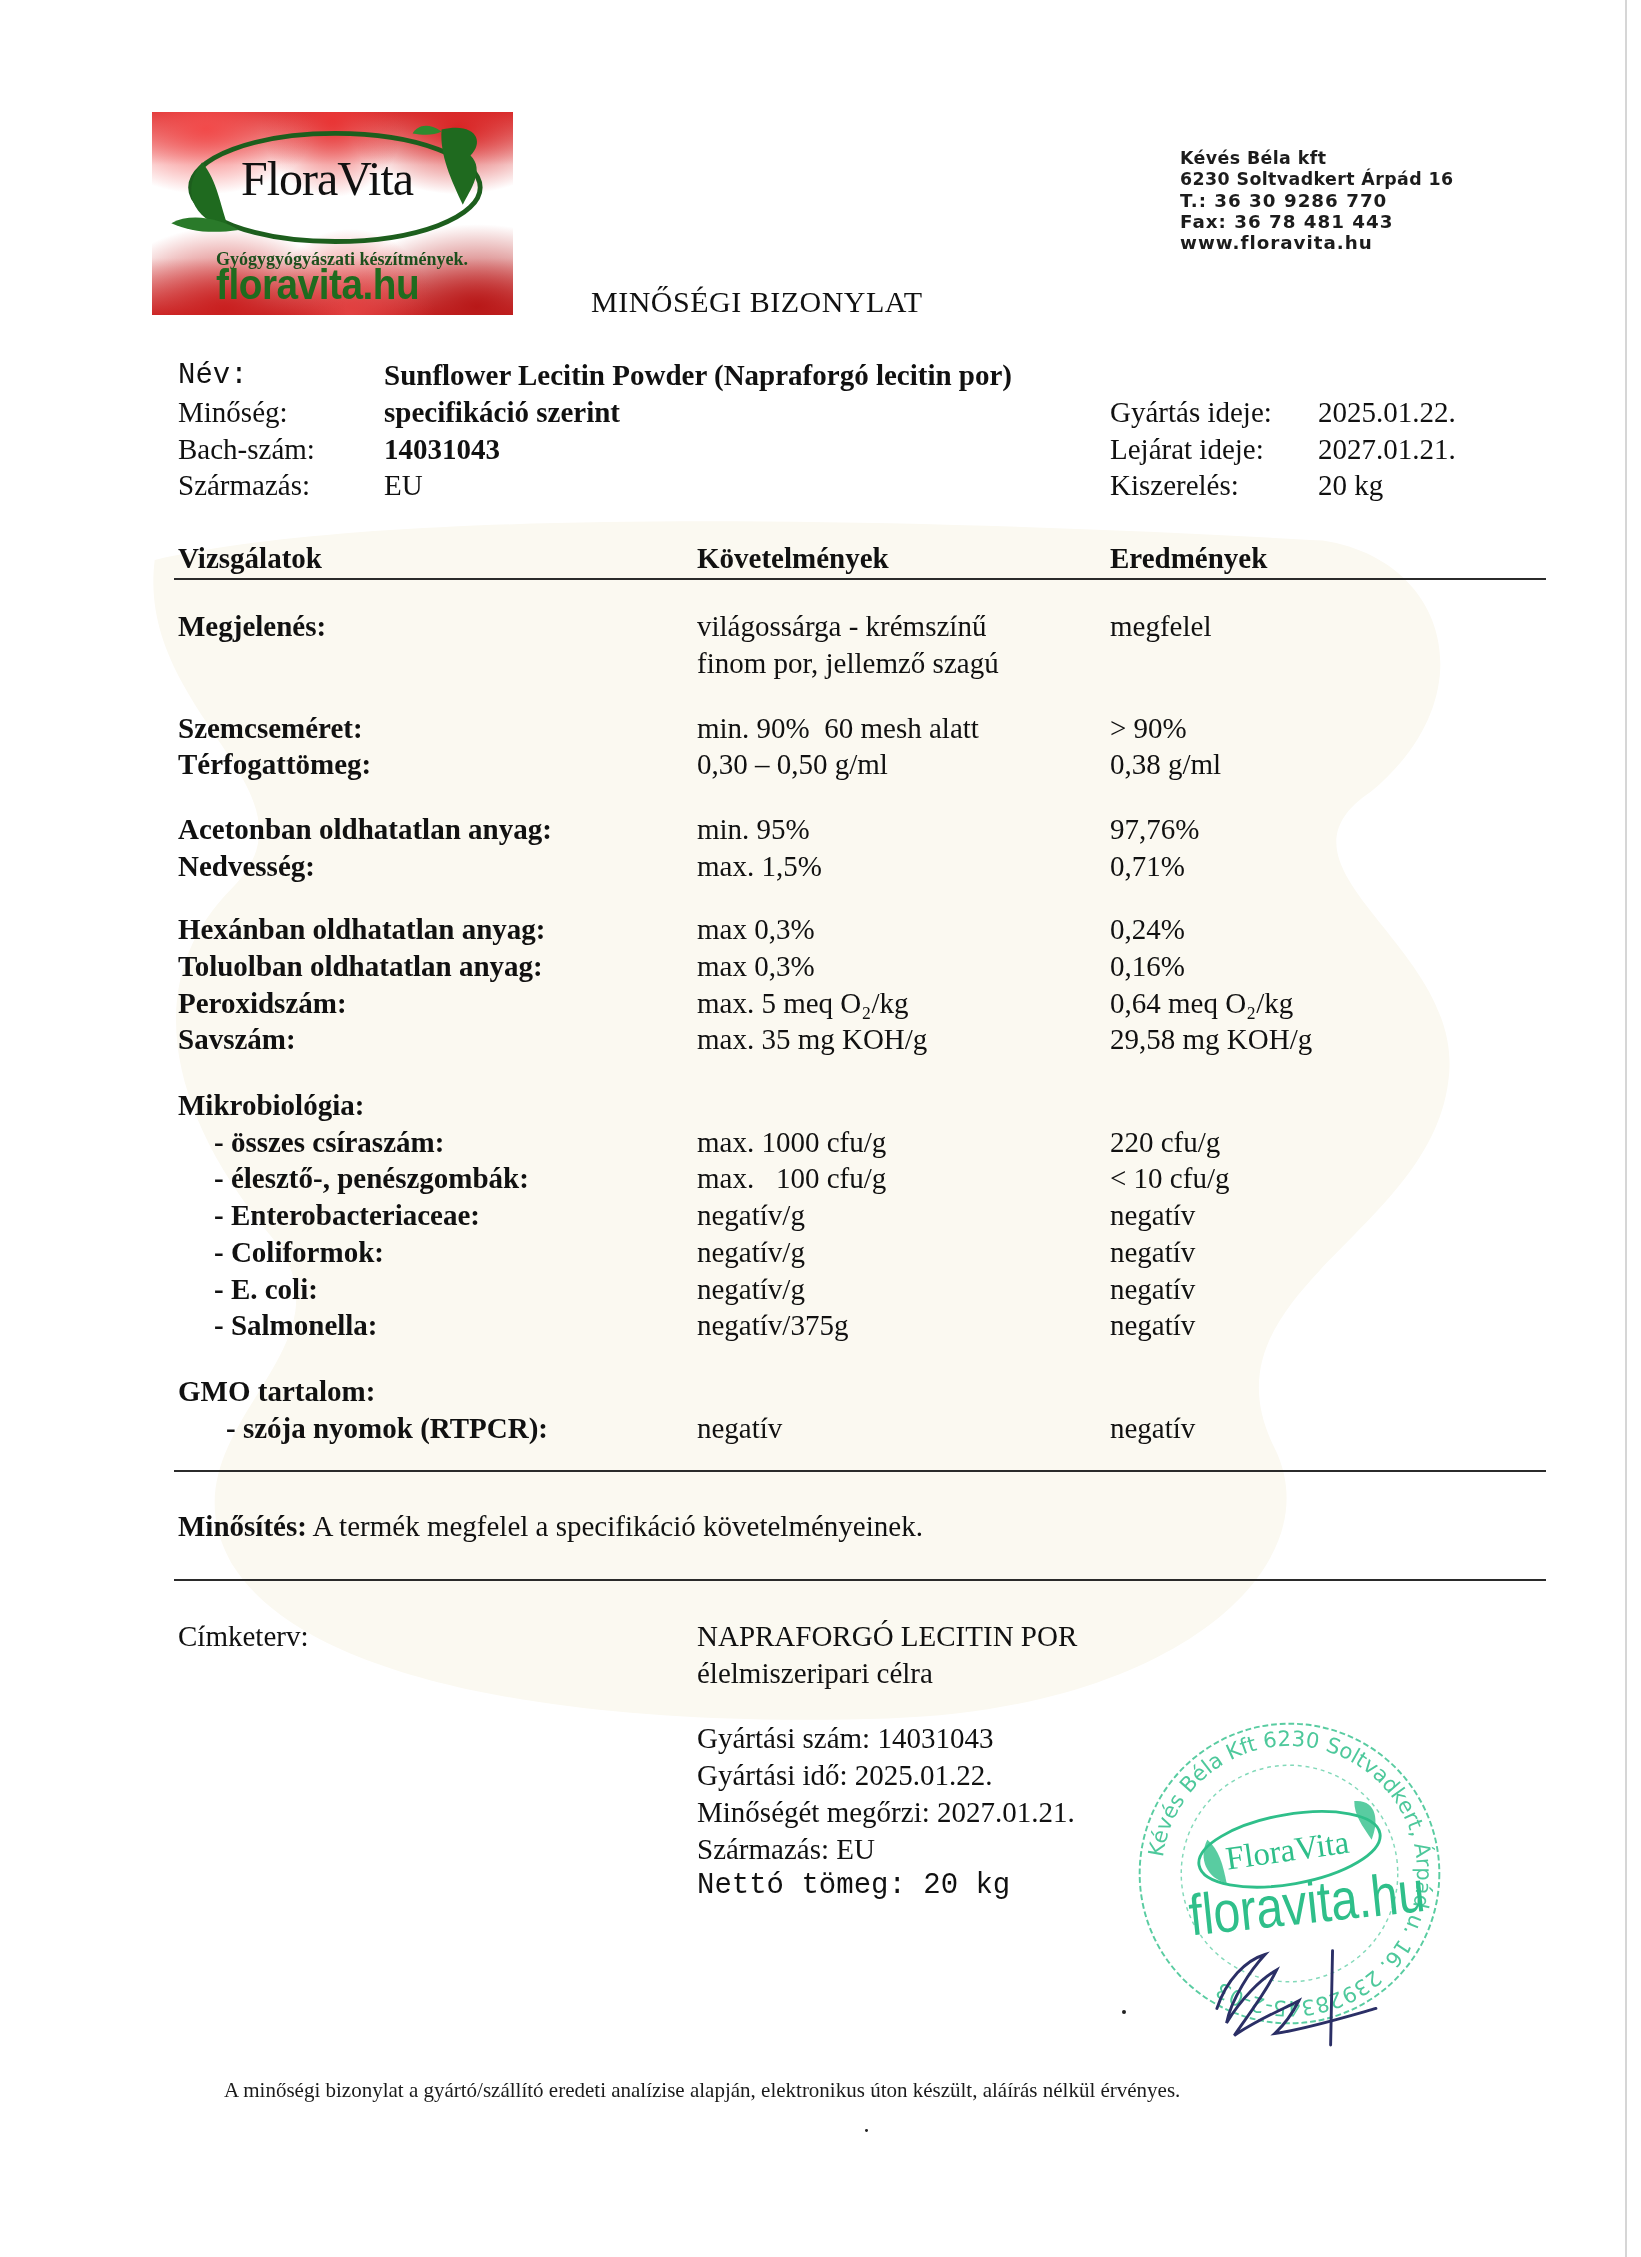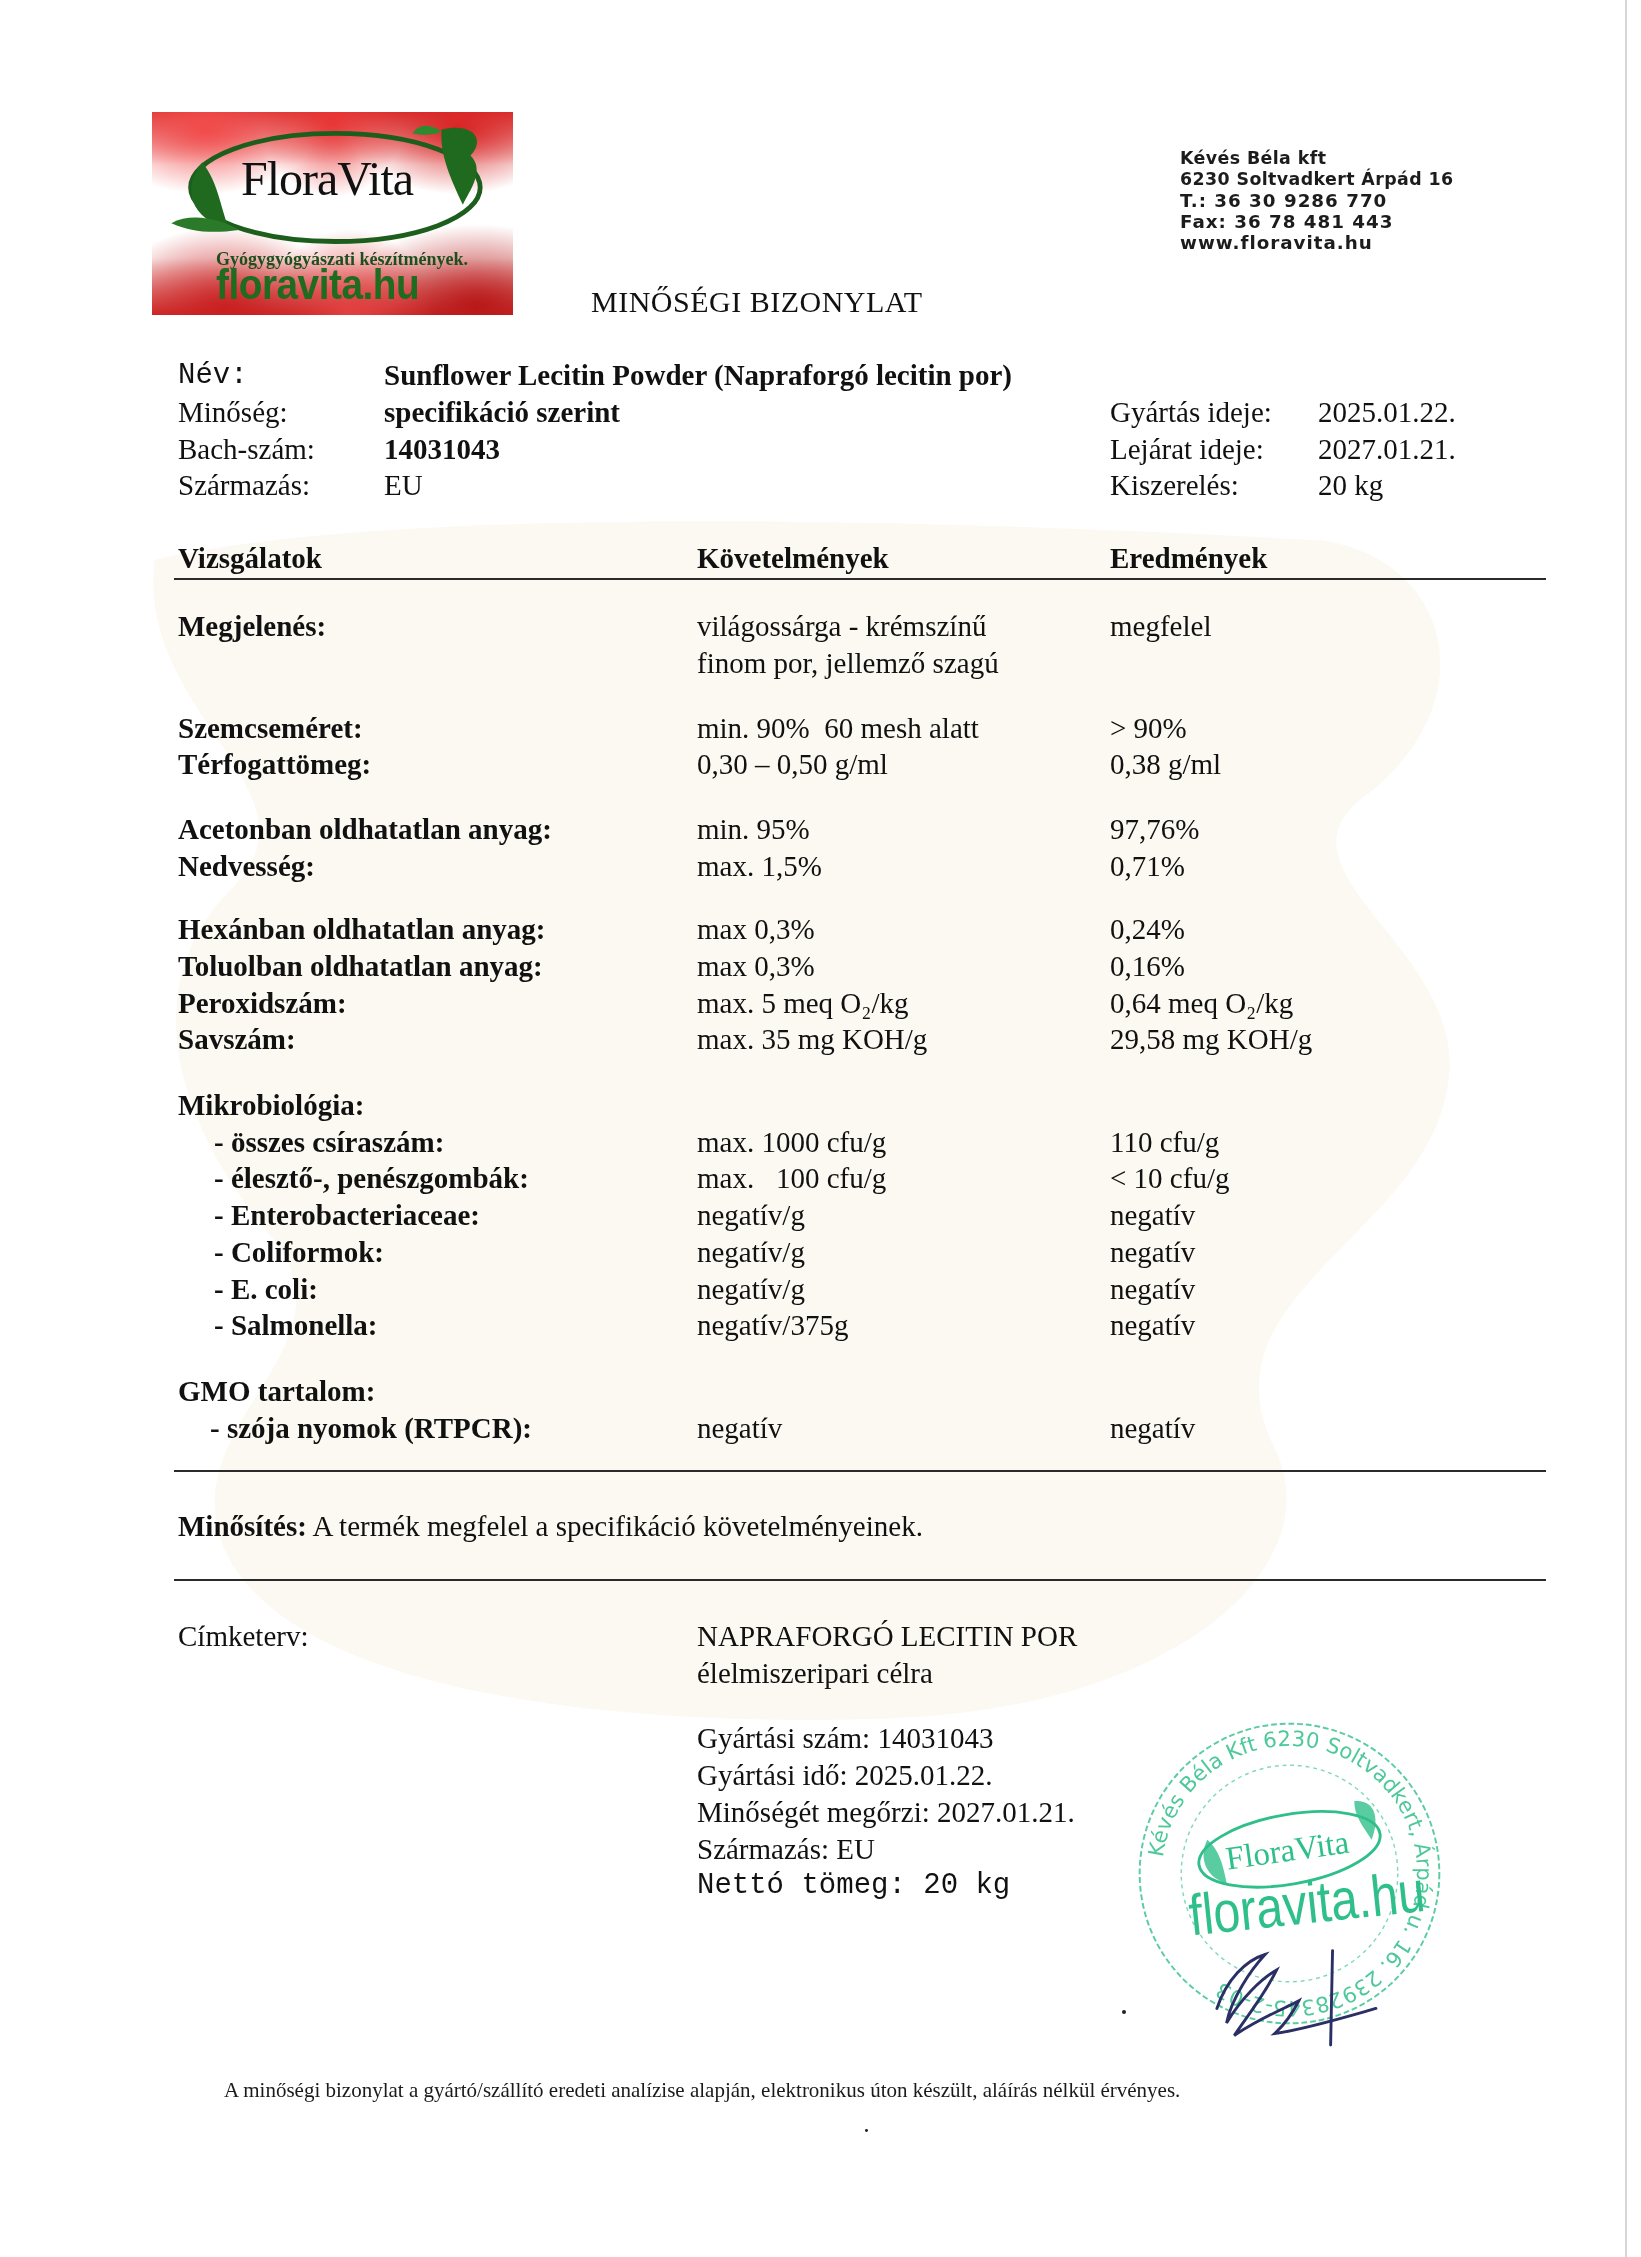--- a/index.html
+++ b/index.html
@@ -185,21 +185,21 @@
   <div>
     <div class="abs fs b" style="left:178px; top:1023px;">Savszám:</div>
     <div class="abs fs" style="left:697px; top:1023px;">max. 35 mg KOH/g</div>
     <div class="abs fs" style="left:1110px; top:1023px;">29,58 mg KOH/g</div>
   </div>
 
   <div class="abs fs b" style="left:178px; top:1089px;">Mikrobiológia:</div>
   <div>
     <div class="abs fs b" style="left:214px; top:1126px;">- összes csíraszám:</div>
     <div class="abs fs" style="left:697px; top:1126px;">max. 1000 cfu/g</div>
-    <div class="abs fs" style="left:1110px; top:1126px;">110 cfu/g</div>
+    <div class="abs fs" style="left:1110px; top:1126px;">220 cfu/g</div>
   </div>
   <div>
     <div class="abs fs b" style="left:214px; top:1162px;">- élesztő-, penészgombák:</div>
     <div class="abs fs" style="left:697px; top:1162px; white-space:pre;">max.   100 cfu/g</div>
     <div class="abs fs" style="left:1110px; top:1162px;">&lt; 10 cfu/g</div>
   </div>
   <div>
     <div class="abs fs b" style="left:214px; top:1199px;">- Enterobacteriaceae:</div>
     <div class="abs fs" style="left:697px; top:1199px;">negatív/g</div>
     <div class="abs fs" style="left:1110px; top:1199px;">negatív</div>
@@ -215,21 +215,21 @@
     <div class="abs fs" style="left:1110px; top:1273px;">negatív</div>
   </div>
   <div>
     <div class="abs fs b" style="left:214px; top:1309px;">- Salmonella:</div>
     <div class="abs fs" style="left:697px; top:1309px;">negatív/375g</div>
     <div class="abs fs" style="left:1110px; top:1309px;">negatív</div>
   </div>
 
   <div class="abs fs b" style="left:178px; top:1375px;">GMO tartalom:</div>
   <div>
-    <div class="abs fs b" style="left:210px; top:1412px;">- szója nyomok (RTPCR):</div>
+    <div class="abs fs b" style="left:226px; top:1412px;">- szója nyomok (RTPCR):</div>
     <div class="abs fs" style="left:697px; top:1412px;">negatív</div>
     <div class="abs fs" style="left:1110px; top:1412px;">negatív</div>
   </div>
 </div>
 
 <div class="rule" style="top:1470px;"></div>
 
 <div class="abs fs" style="left:178px; top:1510px;">
   <span class="b">Minősítés:</span><span style="white-space:pre;"> A termék megfelel a specifikáció követelményeinek.</span>
 </div>

